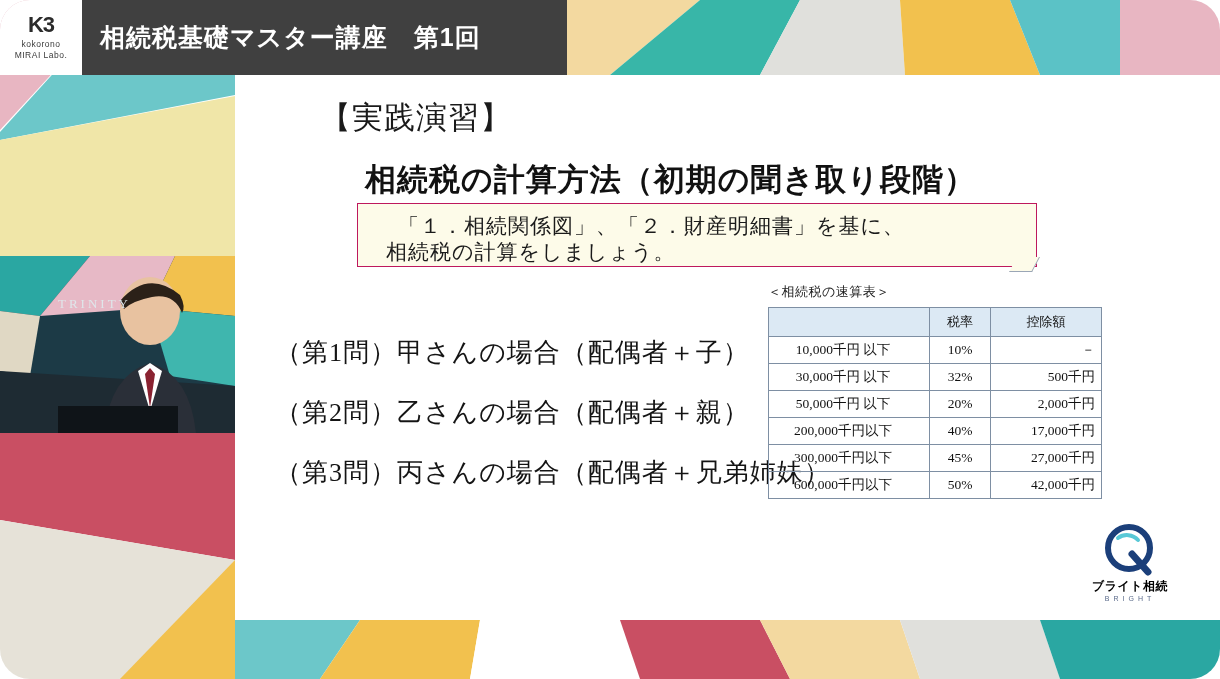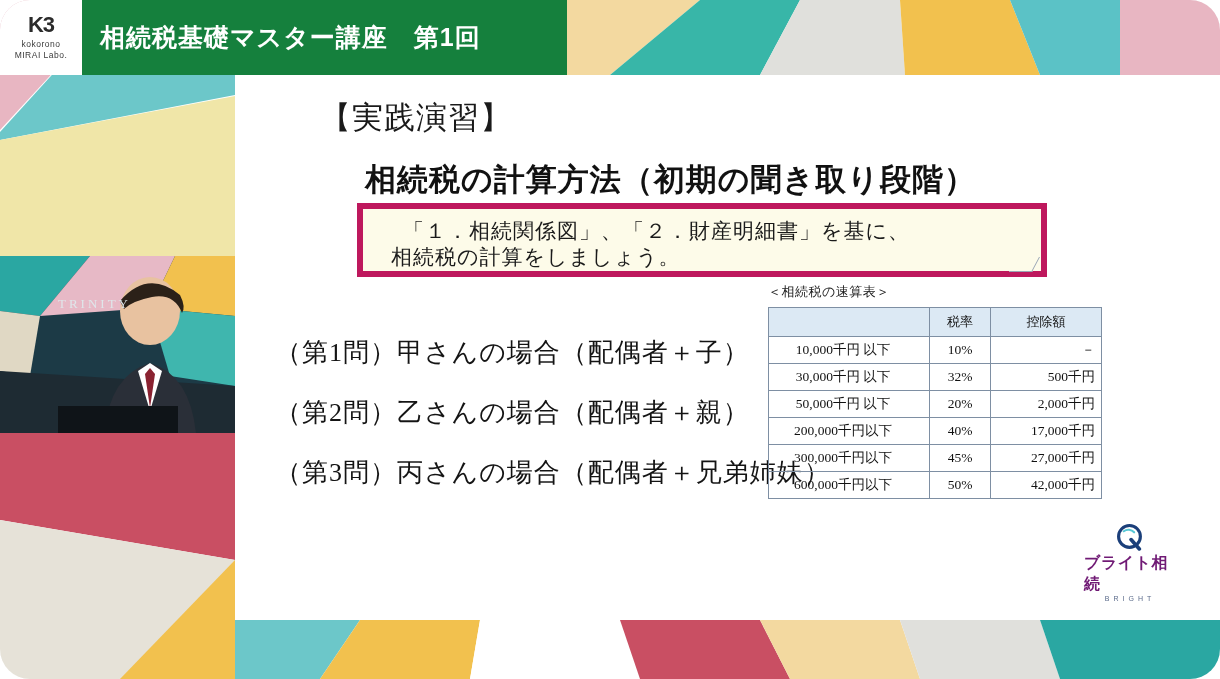--- a/index.html
+++ b/index.html
@@ -18,21 +18,21 @@
   .logo-box{
     position:absolute;left:0;top:0;width:82px;height:75px;background:#ffffff;
     display:flex;flex-direction:column;align-items:center;justify-content:center;
     z-index:6;
   }
   .logo-mark{font-size:22px;color:#2b2b2b;font-weight:bold;letter-spacing:-1px;line-height:1;}
   .logo-text{font-size:8.5px;color:#3a3a3a;line-height:1.25;text-align:center;margin-top:3px;letter-spacing:.5px;}
 
   .title-banner{
     position:absolute;left:82px;top:0;width:485px;height:75px;
-    background:#15803d;display:flex;align-items:center;z-index:6;
+    background:#404040;display:flex;align-items:center;z-index:6;
   }
   .title-banner .t{
     color:#ffffff;font-size:25px;font-weight:bold;letter-spacing:1px;
     padding-left:18px;white-space:nowrap;
   }
 
   
   .speaker{
     position:absolute;left:0;top:256px;width:235px;height:177px;overflow:hidden;z-index:5;
   }
@@ -52,21 +52,21 @@
     position:absolute;left:85px;top:22px;font-size:31px;color:#1a1a1a;
     font-family:"Liberation Serif", serif;letter-spacing:1px;
   }
   .heading-main{
     position:absolute;left:130px;top:84px;font-size:31px;color:#111;
     font-family:"Liberation Serif", serif;letter-spacing:1px;font-weight:bold;
   }
 
   .callout{
     position:absolute;left:122px;top:128px;width:678px;height:62px;
-    background:#fdfbe9;border:6px solid #be185d;
+    background:#fdfbe9;border:1px solid #be185d;
   }
   .callout .ln{
     font-family:"Liberation Serif", serif;font-size:21px;color:#1a1a1a;letter-spacing:1px;
   }
   .callout .l1{position:absolute;left:40px;top:8px;}
   .callout .l2{position:absolute;left:28px;top:34px;}
   .callout-tail{
     position:absolute;left:778px;top:182px;width:22px;height:14px;background:#fdfbe9;
     border-right:1px solid #9aa6b6;border-bottom:1px solid #9aa6b6;
     transform:skewX(-28deg);
@@ -99,21 +99,21 @@
   .col-ded{width:110px;}
   .rate-table td.range{padding-right:12px;text-align:center;}
   .rate-table td.ded{padding-right:6px;text-align:right;}
 
   
   .bright{
     position:absolute;right:14px;bottom:18px;width:92px;height:78px;z-index:7;
     display:flex;flex-direction:column;align-items:center;justify-content:flex-end;
   }
   .bright .name{
-    font-size:16px;color:#701a75;font-weight:bold;letter-spacing:.5px;margin-top:2px;
+    font-size:12px;color:#000000;font-weight:bold;letter-spacing:.5px;margin-top:2px;
   }
   .bright .sub{font-size:7px;color:#5a6a8a;letter-spacing:4px;}
 </style>
 </head>
 <body>
 
 <div id="stage">
 
   <svg class="bg-svg" viewBox="0 0 1220 679" preserveAspectRatio="none">
     <rect x="0" y="0" width="1220" height="679" fill="#ffffff"></rect>

